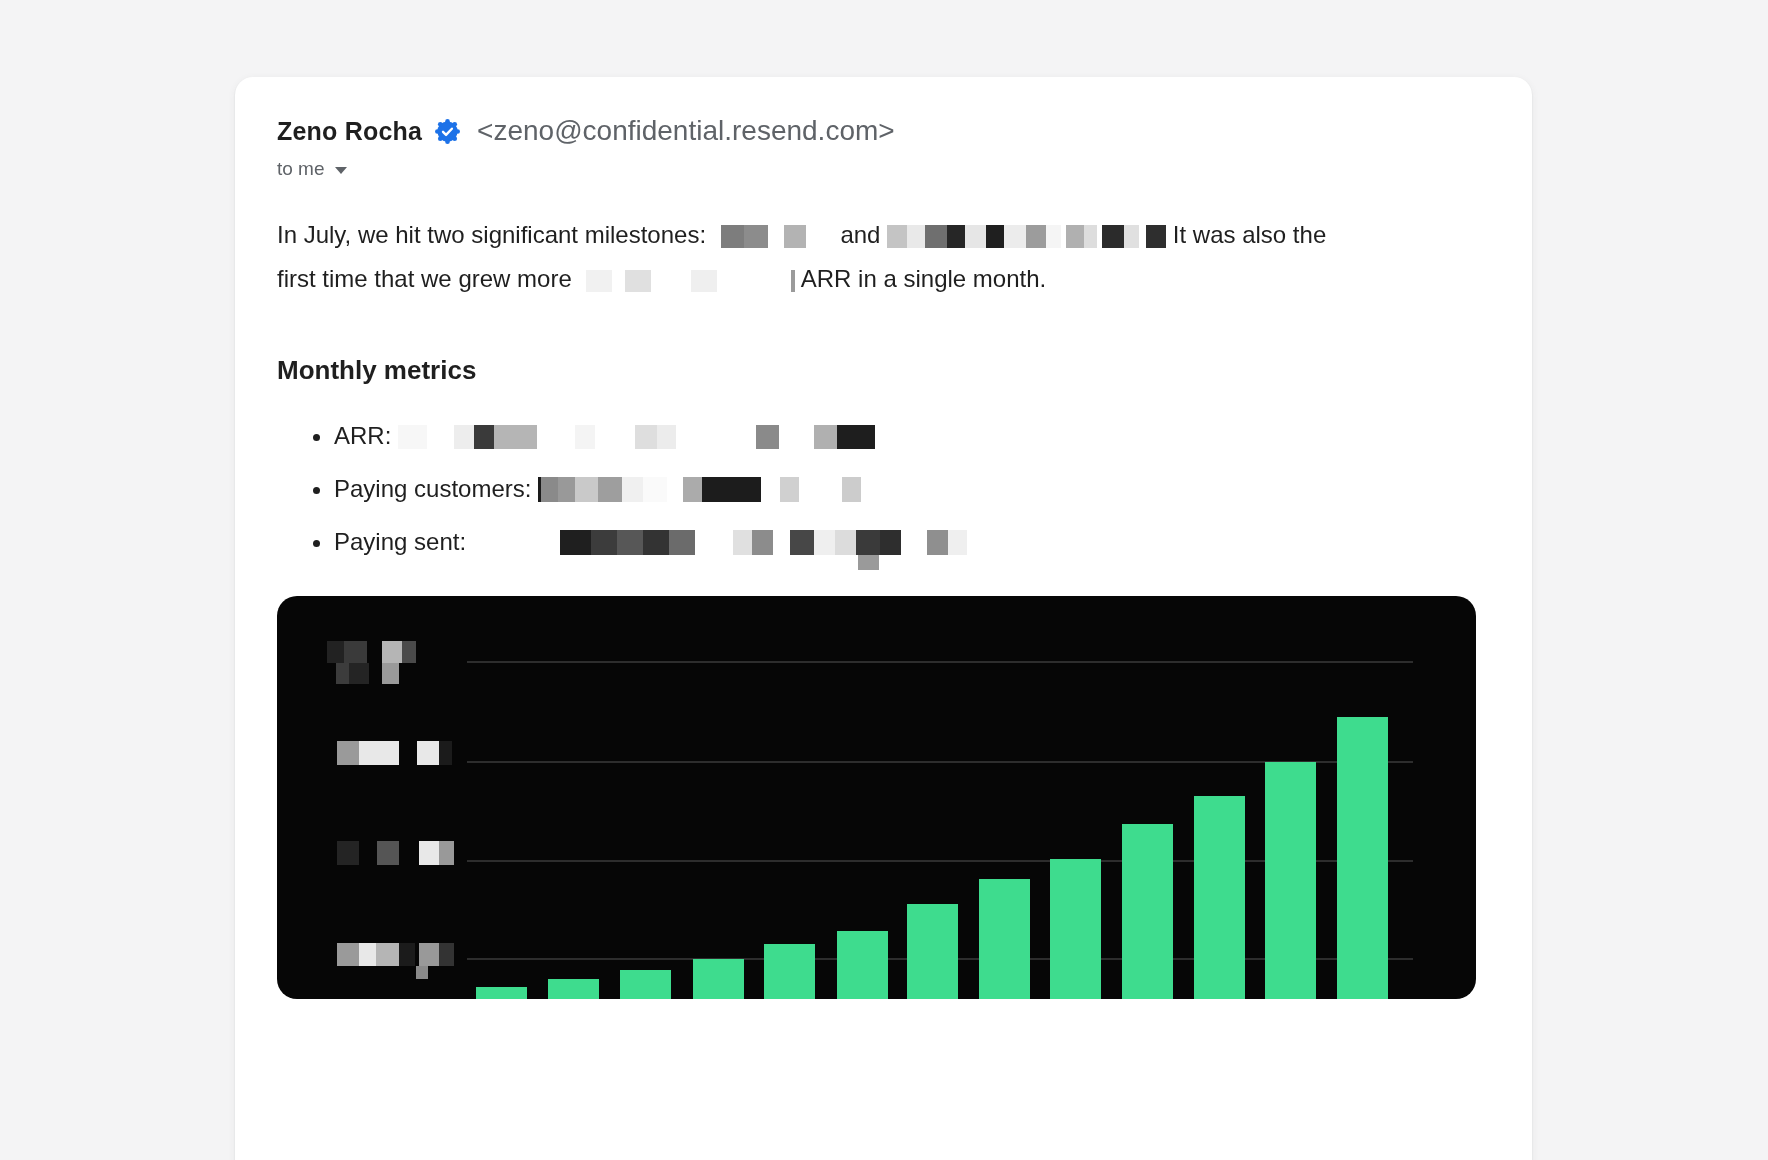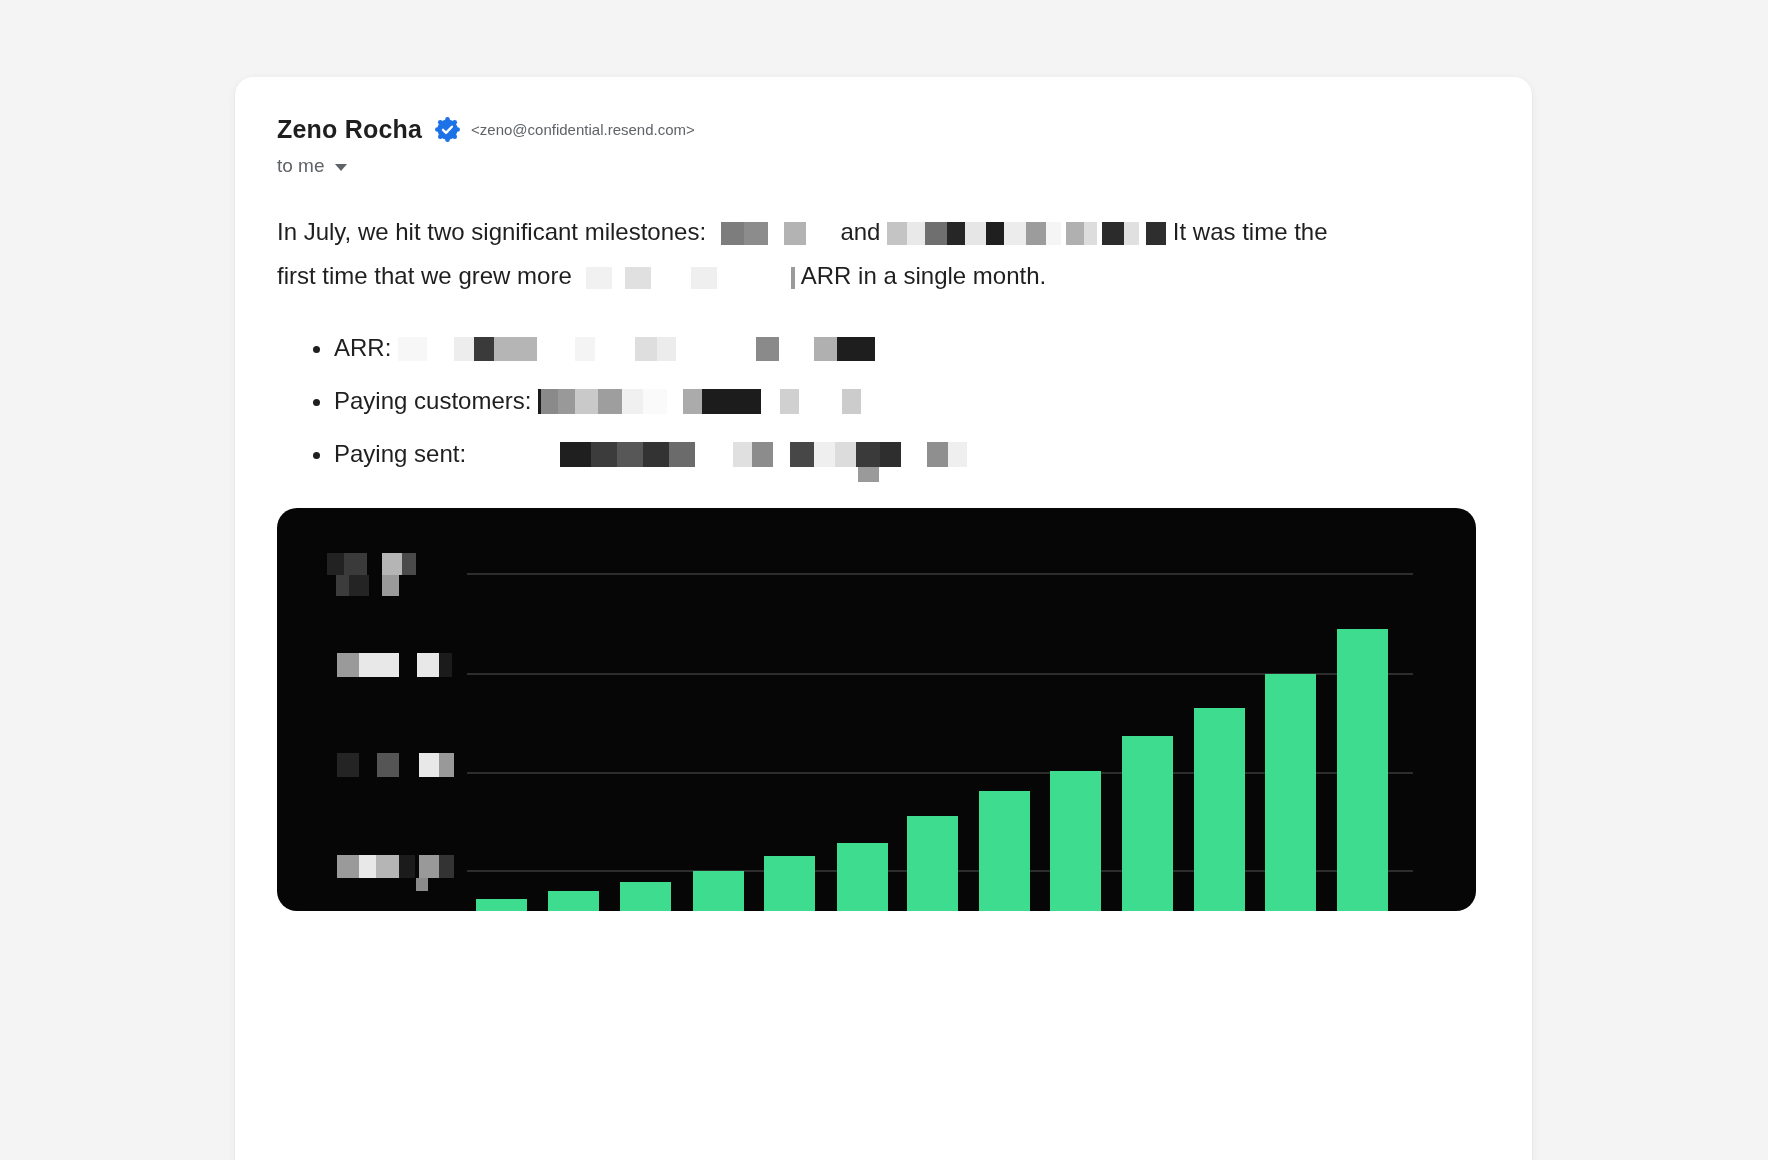--- a/index.html
+++ b/index.html
@@ -11,21 +11,21 @@
   }
   .email-card{
     position:absolute;left:235px;top:77px;width:1297px;height:1200px;
     background:#ffffff;border-radius:18px;
     box-shadow:0 1px 2px rgba(60,64,67,.12), 0 2px 8px rgba(60,64,67,.06);
     padding:38px 42px 0 42px;box-sizing:border-box;
   }
   .sender-row{display:flex;align-items:center;}
   .sender-name{font-size:25px;font-weight:700;letter-spacing:.2px;}
   .badge{width:27px;height:27px;margin:0 10px 0 12px;flex:0 0 auto;}
-  .sender-addr{font-size:15px;color:#5f6368;}
+  .sender-addr{font-size:28px;color:#5f6368;margin-left:6px;}
   .tome-row{display:flex;align-items:center;margin-top:11px;width:max-content;cursor:pointer;text-align:center;}
   .tome-label{font-size:19px;color:#5f6368;}
   .caret{width:0;height:0;border-left:6px solid transparent;border-right:6px solid transparent;
     border-top:7px solid #5f6368;margin-left:10px;margin-top:3px;}
   .greeting{margin-top:50px;font-size:24px;}
   .para{margin-top:33px;font-size:24px;line-height:44px;}
   .para-line{white-space:nowrap;}
   .para2{margin-top:32px;font-size:24px;}
   .link{color:#1a73e8;text-decoration:underline;cursor:pointer;}
   .metrics-heading{margin-top:54px;font-size:26px;font-weight:700;}
@@ -71,27 +71,28 @@
     <span class="tome-label">to me</span>
     <span class="caret"></span>
   </div>
 
 
   <div class="para">
     <div class="para-line"><span>In July, we hit two significant milestones:</span>
       <span><span class="px" style="width: 8px; height: 23px; visibility: hidden;"></span><span class="px" style="width: 23px; height: 23px; background: rgb(125, 125, 125);"></span><span class="px" style="width: 24px; height: 23px; background: rgb(140, 140, 140);"></span><span class="px" style="width: 16px; height: 23px; visibility: hidden;"></span><span class="px" style="width: 22px; height: 23px; background: rgb(179, 179, 179);"></span><span class="px" style="width: 28px; height: 23px; visibility: hidden;"></span></span>
       <span>and</span>
       <span><span class="px" style="width: 20px; height: 23px; background: rgb(196, 196, 196);"></span><span class="px" style="width: 18px; height: 23px; background: rgb(233, 233, 233);"></span><span class="px" style="width: 22px; height: 23px; background: rgb(111, 111, 111);"></span><span class="px" style="width: 18px; height: 23px; background: rgb(38, 38, 38);"></span><span class="px" style="width: 21px; height: 23px; background: rgb(230, 230, 230);"></span><span class="px" style="width: 18px; height: 23px; background: rgb(31, 31, 31);"></span><span class="px" style="width: 22px; height: 23px; background: rgb(236, 236, 236);"></span><span class="px" style="width: 20px; height: 23px; background: rgb(156, 156, 156);"></span><span class="px" style="width: 15px; height: 23px; background: rgb(245, 245, 245);"></span><span class="px" style="width: 5px; height: 23px; visibility: hidden;"></span><span class="px" style="width: 18px; height: 23px; background: rgb(176, 176, 176);"></span><span class="px" style="width: 13px; height: 23px; background: rgb(221, 221, 221);"></span><span class="px" style="width: 5px; height: 23px; visibility: hidden;"></span><span class="px" style="width: 22px; height: 23px; background: rgb(43, 43, 43);"></span><span class="px" style="width: 15px; height: 23px; background: rgb(224, 224, 224);"></span><span class="px" style="width: 7px; height: 23px; visibility: hidden;"></span><span class="px" style="width: 20px; height: 23px; background: rgb(46, 46, 46);"></span></span>
-      <span>It was time the</span></div>
+      <span>It was also the</span></div>
     <div class="para-line"><span>first time that we grew more</span>
       <span><span class="px" style="width: 8px; height: 22px; visibility: hidden;"></span><span class="px" style="width: 26px; height: 22px; background: rgb(241, 241, 241);"></span><span class="px" style="width: 13px; height: 22px; visibility: hidden;"></span><span class="px" style="width: 26px; height: 22px; background: rgb(224, 224, 224);"></span><span class="px" style="width: 40px; height: 22px; visibility: hidden;"></span><span class="px" style="width: 26px; height: 22px; background: rgb(239, 239, 239);"></span><span class="px" style="width: 74px; height: 22px; visibility: hidden;"></span><span class="px" style="width: 4px; height: 22px; background: rgb(155, 155, 155);"></span></span>
       <span>ARR in a single month.</span></div>
   </div>
 
 
+  <div class="metrics-heading">Monthly metrics</div>
 
   <ul class="metrics">
     <li><span>ARR:</span>
       <span><span class="px" style="width: 29px; height: 24px; background: rgb(247, 247, 247);"></span><span class="px" style="width: 27px; height: 24px; visibility: hidden;"></span><span class="px" style="width: 20px; height: 24px; background: rgb(237, 237, 237);"></span><span class="px" style="width: 20px; height: 24px; background: rgb(58, 58, 58);"></span><span class="px" style="width: 43px; height: 24px; background: rgb(181, 181, 181);"></span><span class="px" style="width: 38px; height: 24px; visibility: hidden;"></span><span class="px" style="width: 20px; height: 24px; background: rgb(244, 244, 244);"></span><span class="px" style="width: 40px; height: 24px; visibility: hidden;"></span><span class="px" style="width: 22px; height: 24px; background: rgb(222, 222, 222);"></span><span class="px" style="width: 19px; height: 24px; background: rgb(236, 236, 236);"></span><span class="px" style="width: 80px; height: 24px; visibility: hidden;"></span><span class="px" style="width: 23px; height: 24px; background: rgb(138, 138, 138);"></span><span class="px" style="width: 35px; height: 24px; visibility: hidden;"></span><span class="px" style="width: 23px; height: 24px; background: rgb(176, 176, 176);"></span><span class="px" style="width: 38px; height: 24px; background: rgb(30, 30, 30);"></span></span></li>
     <li><span>Paying customers:</span>
       <span><span class="px" style="width: 3px; height: 25px; background: rgb(26, 26, 26);"></span><span class="px" style="width: 17px; height: 25px; background: rgb(138, 138, 138);"></span><span class="px" style="width: 17px; height: 25px; background: rgb(153, 153, 153);"></span><span class="px" style="width: 23px; height: 25px; background: rgb(201, 201, 201);"></span><span class="px" style="width: 24px; height: 25px; background: rgb(158, 158, 158);"></span><span class="px" style="width: 21px; height: 25px; background: rgb(240, 240, 240);"></span><span class="px" style="width: 24px; height: 25px; background: rgb(250, 250, 250);"></span><span class="px" style="width: 16px; height: 25px; visibility: hidden;"></span><span class="px" style="width: 19px; height: 25px; background: rgb(171, 171, 171);"></span><span class="px" style="width: 59px; height: 25px; background: rgb(28, 28, 28);"></span><span class="px" style="width: 19px; height: 25px; visibility: hidden;"></span><span class="px" style="width: 19px; height: 25px; background: rgb(208, 208, 208);"></span><span class="px" style="width: 43px; height: 25px; visibility: hidden;"></span><span class="px" style="width: 19px; height: 25px; background: rgb(204, 204, 204);"></span></span></li>
     <li><span>Paying sent:</span>
       <span><span class="px" style="width: 87px; height: 25px; visibility: hidden;"></span><span class="px" style="width: 31px; height: 25px; background: rgb(31, 31, 31);"></span><span class="px" style="width: 26px; height: 25px; background: rgb(60, 60, 60);"></span><span class="px" style="width: 26px; height: 25px; background: rgb(87, 87, 87);"></span><span class="px" style="width: 26px; height: 25px; background: rgb(51, 51, 51);"></span><span class="px" style="width: 26px; height: 25px; background: rgb(107, 107, 107);"></span><span class="px" style="width: 38px; height: 25px; visibility: hidden;"></span><span class="px" style="width: 19px; height: 25px; background: rgb(224, 224, 224);"></span><span class="px" style="width: 21px; height: 25px; background: rgb(140, 140, 140);"></span><span class="px" style="width: 17px; height: 25px; visibility: hidden;"></span><span class="px" style="width: 24px; height: 25px; background: rgb(71, 71, 71);"></span><span class="px" style="width: 21px; height: 25px; background: rgb(239, 239, 239);"></span><span class="px" style="width: 21px; height: 25px; background: rgb(220, 220, 220);"></span><span class="px tailwrap" style="width: 24px; height: 25px; background: rgb(58, 58, 58); visibility: visible;"><i class="px-tail"></i></span><span class="px" style="width: 21px; height: 25px; background: rgb(46, 46, 46);"></span><span class="px" style="width: 26px; height: 25px; visibility: hidden;"></span><span class="px" style="width: 21px; height: 25px; background: rgb(143, 143, 143);"></span><span class="px" style="width: 19px; height: 25px; background: rgb(239, 239, 239);"></span></span></li>
   </ul>
 

